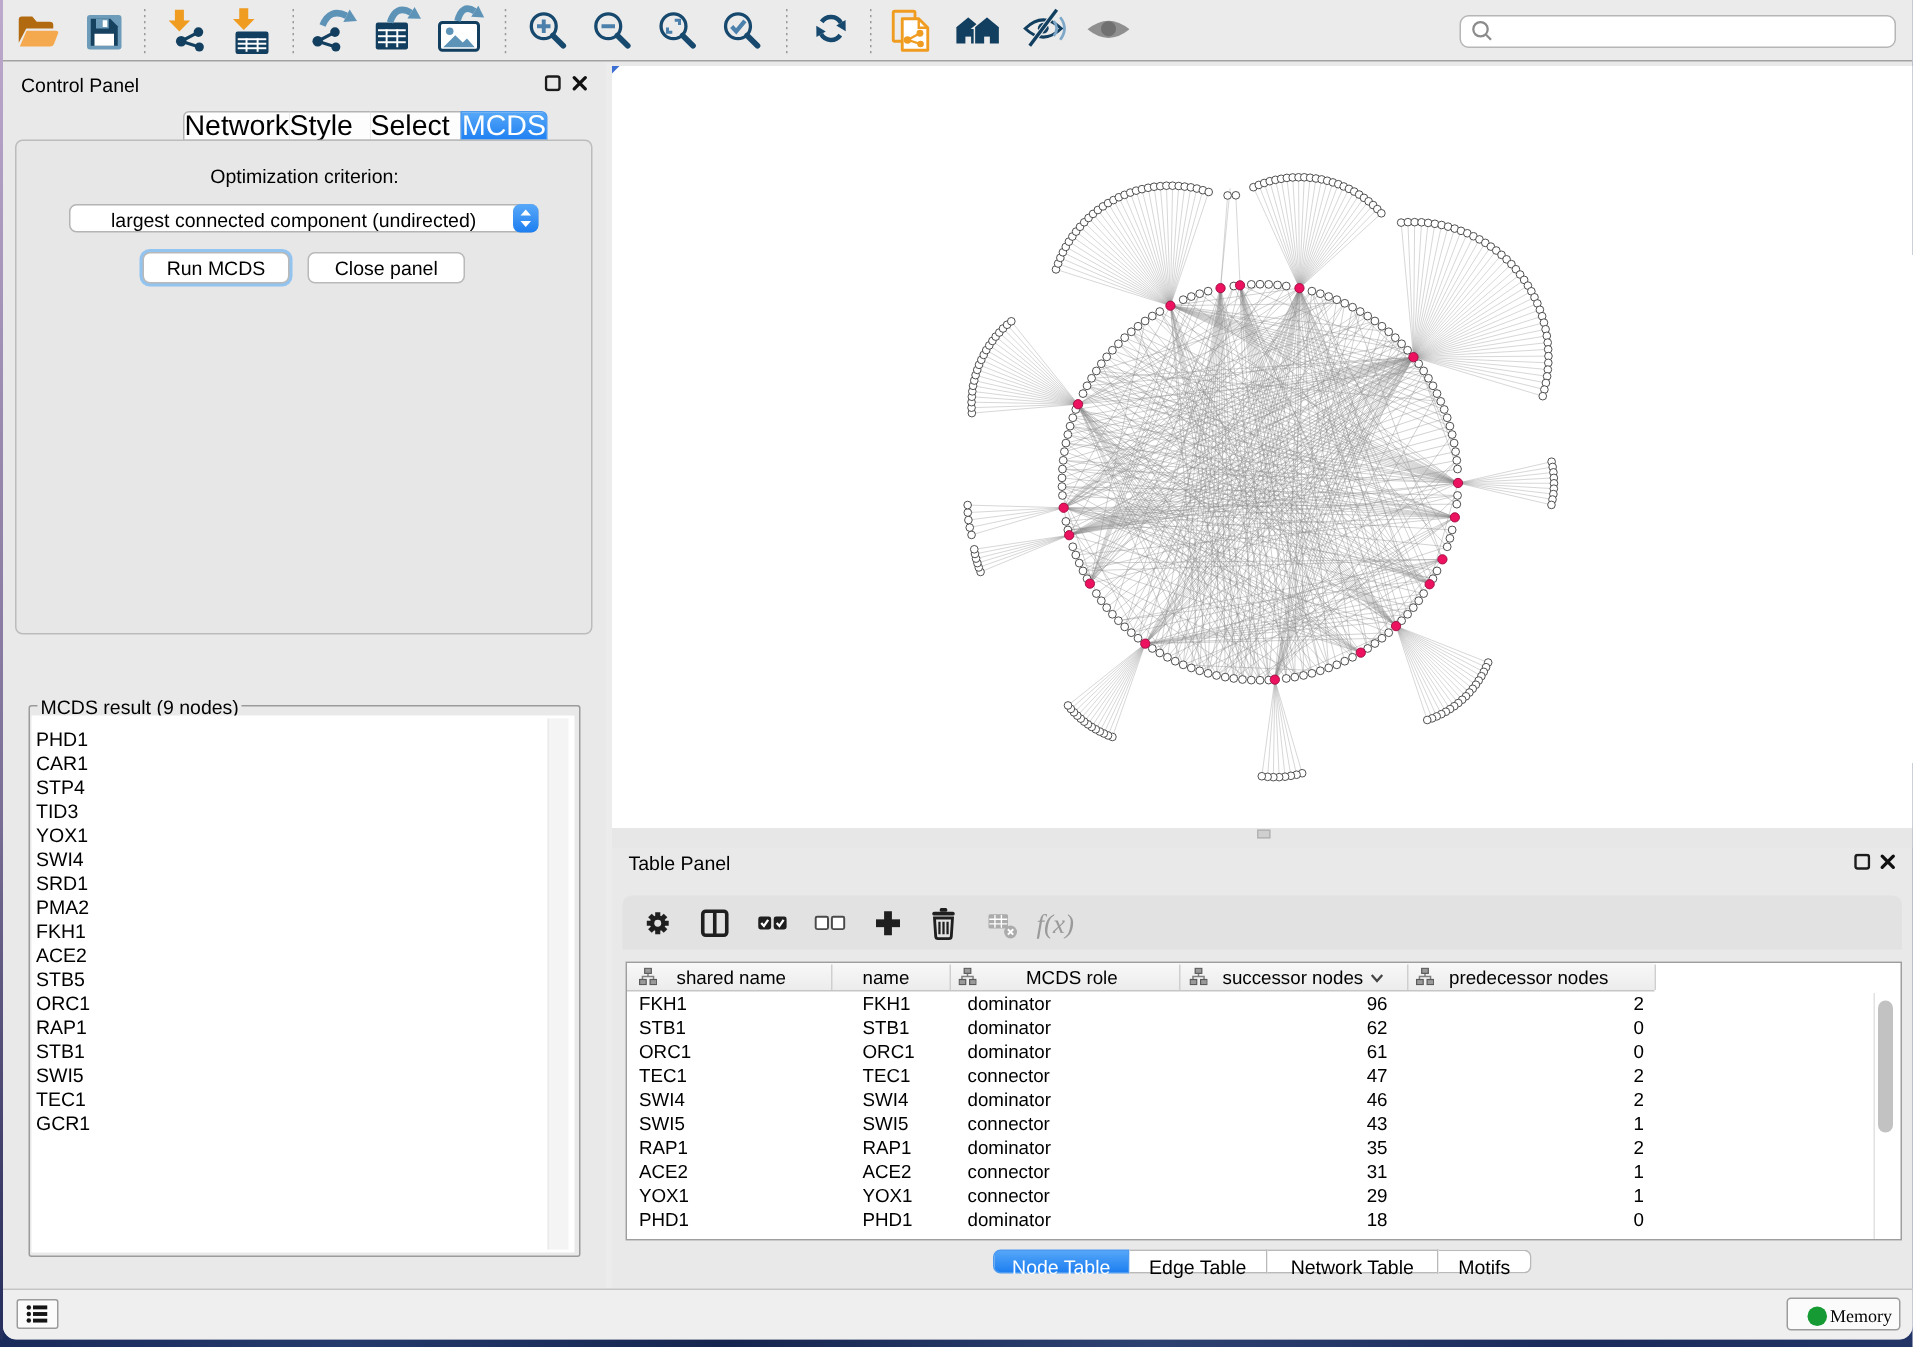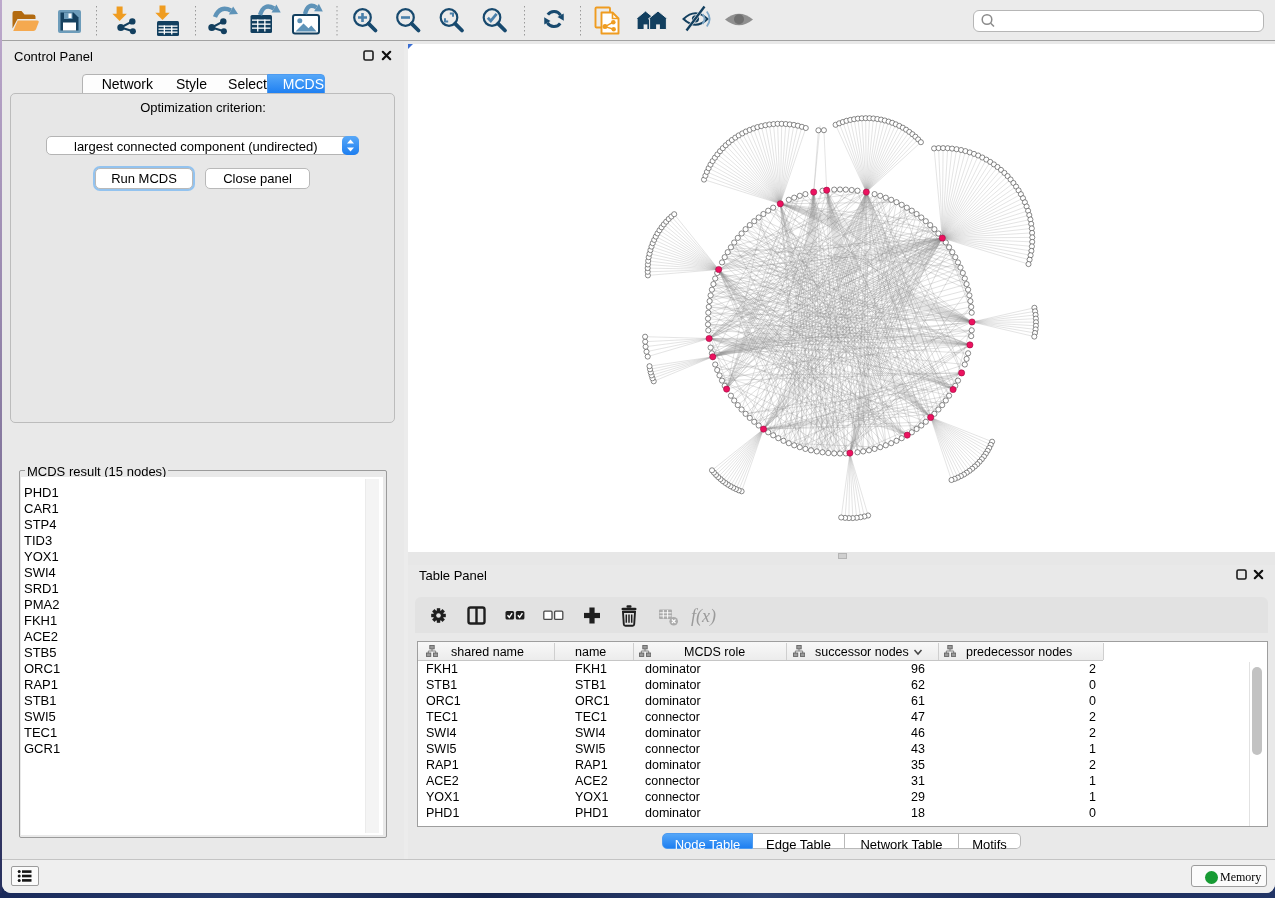--- a/index.html
+++ b/index.html
@@ -13,25 +13,25 @@
   .abs { position:absolute; }
   
   #toolbar { position:absolute; left:0; top:0; width:1273px; height:41px; background:#ebebeb;
              border-bottom:1px solid #a2a2a2; }
   #search { position:absolute; left:971px; top:9.5px; width:291px; height:22px; background:#fff;
             border:1px solid #b6b6b6; border-radius:6px; }
   
   #cp-title { position:absolute; left:12px; top:49px; font-size:13px; }
   .wicon { position:absolute; top:50px; width:11px; height:11px; }
   .tab { position:absolute; top:74px; height:20px; background:#fdfdfd; border:1px solid #b3b3b3;
-         font-size:14px; text-align:right; line-height:19px; }
+         font-size:19px; text-align:left; line-height:19px;margin-left:40px; }
   .tabsel { background:linear-gradient(#55a7f8,#1f80f2); color:#fff; border-color:#4d9bf0; }
   #tabpanel { position:absolute; left:8px; top:93px; width:385px; height:330px; background:#e7e7e7;
               border:1px solid #bcbcbc; border-radius:5px; }
-  #optlab { position:absolute; left:0; top:100px; width:402px; text-align:center; font-size:13px; }
+  #optlab { position:absolute; left:0; top:110px; width:402px; text-align:center; font-size:13px; }
   #combo { position:absolute; left:44px; top:136px; width:313px; height:19px; background:#fff;
            border:1px solid #b4b4b4; border-radius:5px; }
   #combo .txt { position:absolute; left:13px; top:1px; font-size:13px; line-height:17px;margin-left:14px; }
   #combo .cap { position:absolute; right:-1px; top:-1px; width:17px; height:19px; border-radius:5px;
                 background:linear-gradient(#58a8f8,#1d7ef0); }
   .btn { position:absolute; top:168px; height:21px; background:#fff; border:1px solid #b9b9b9;
          border-radius:5px; font-size:13px; text-align:center; line-height:19px; }
   #runbtn { left:93px; width:98px; box-shadow:0 0 0 2px #93c3ef; }
   #closebtn { left:203px; width:105px; }
   #groupbox { position:absolute; left:17px; top:470px; width:368px; height:368px;
@@ -189,21 +189,21 @@
   <div id="optlab">Optimization criterion:</div>
   <div id="combo">
       <span class="txt">largest connected component (undirected)</span>
     <span class="cap"><svg width="17" height="19" viewBox="0 0 17 19">
           <path d="M5 7.6 L8.5 3.6 L12 7.6 Z M5 11.4 L8.5 15.4 L12 11.4 Z" fill="#fff"></path>
         </svg></span>
   </div>
   <div class="btn" id="runbtn">Run MCDS</div>
   <div class="btn" id="closebtn">Close panel</div>
   <div id="groupbox"></div>
-  <div id="grouplab">MCDS result (15 nodes)</div>
+  <div id="grouplab">MCDS result (9 nodes)</div>
   <div id="listbox"></div>
   <div id="listtrack"></div>
   <div style="position:absolute;left:22px;top:484.5px;font-size:13px;line-height:16px">PHD1</div>
 <div style="position:absolute;left:22px;top:500.5px;font-size:13px;line-height:16px">CAR1</div>
 <div style="position:absolute;left:22px;top:516.5px;font-size:13px;line-height:16px">STP4</div>
 <div style="position:absolute;left:22px;top:532.5px;font-size:13px;line-height:16px">TID3</div>
 <div style="position:absolute;left:22px;top:548.5px;font-size:13px;line-height:16px">YOX1</div>
 <div style="position:absolute;left:22px;top:564.5px;font-size:13px;line-height:16px">SWI4</div>
 <div style="position:absolute;left:22px;top:580.5px;font-size:13px;line-height:16px">SRD1</div>
 <div style="position:absolute;left:22px;top:596.5px;font-size:13px;line-height:16px">PMA2</div>

